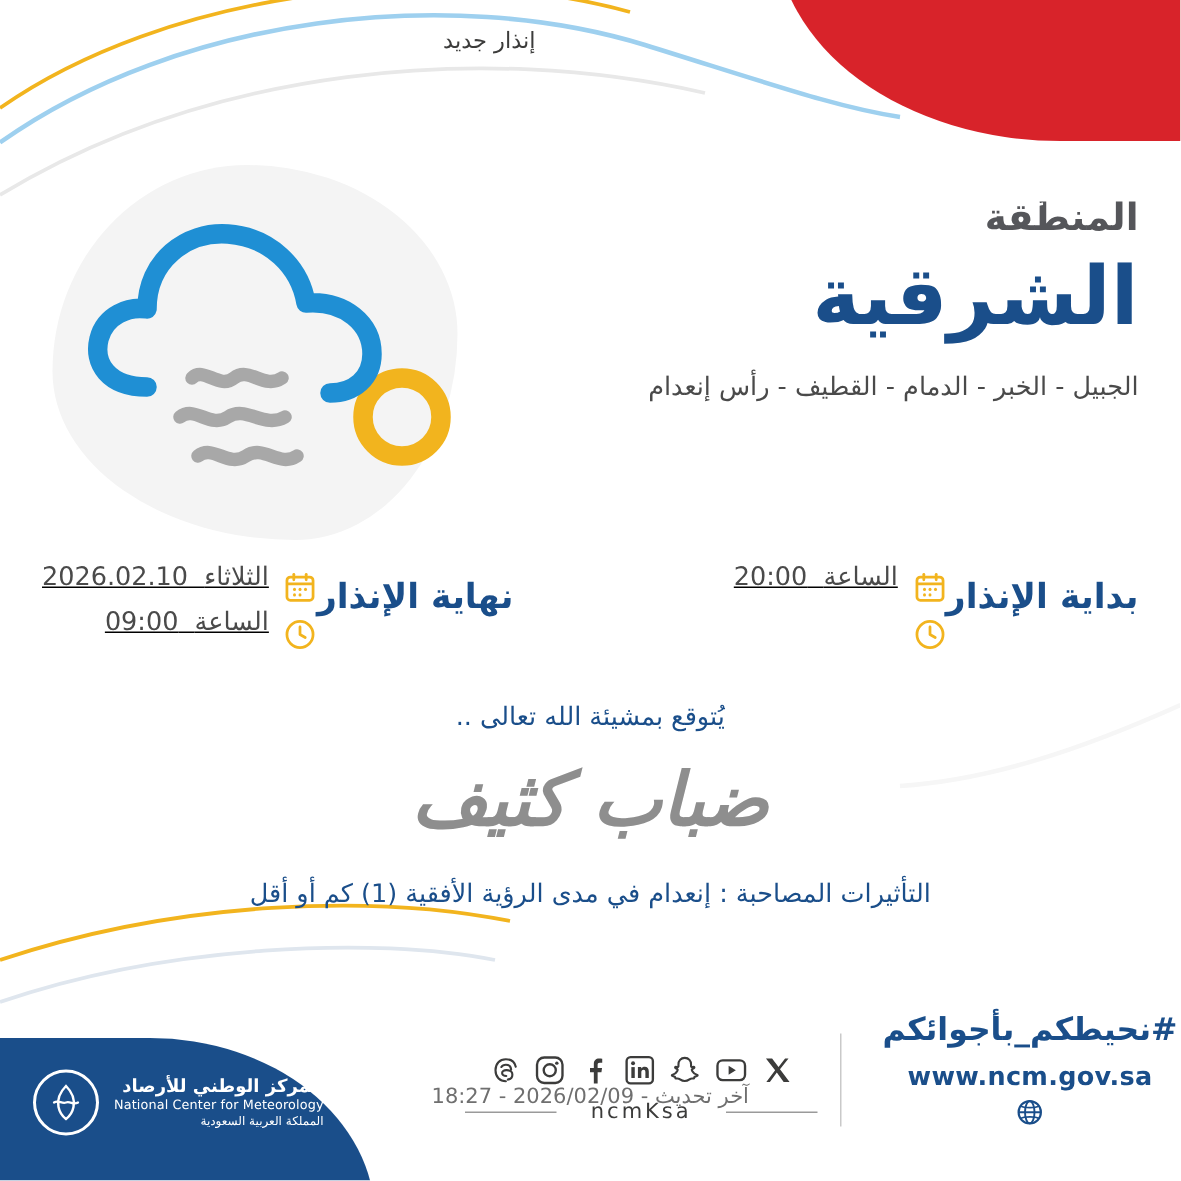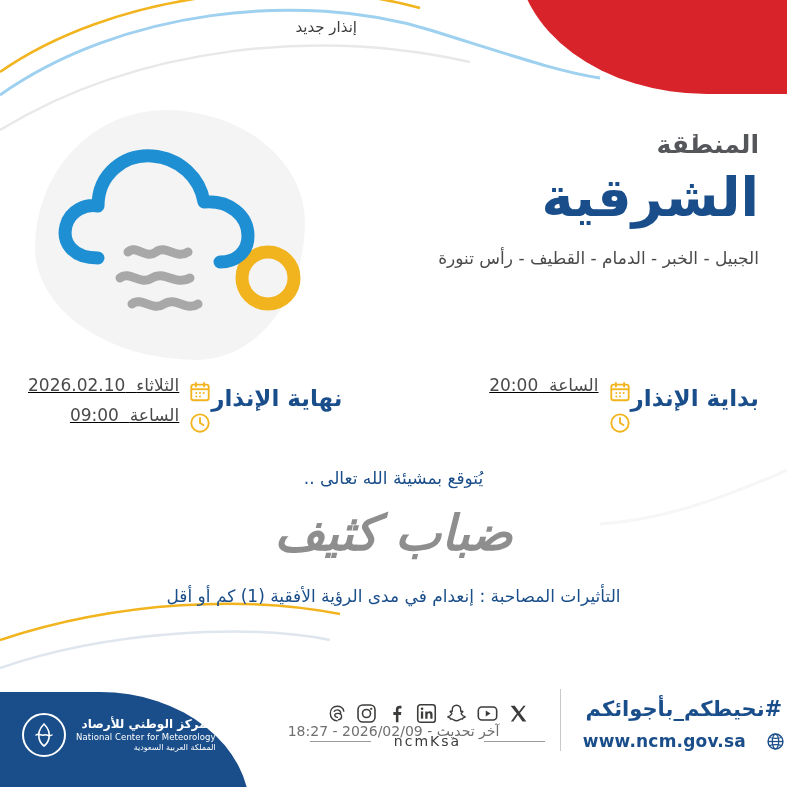--- a/index.html
+++ b/index.html
@@ -224,21 +224,21 @@
     position: absolute;
     right: 2px; bottom: 36px;
     text-align: center;
     z-index: 4;
     direction: rtl;
   }
   .hashtag {
     font-size: 21px; font-weight: bold; color: #1a4e8a; direction: rtl; white-space: nowrap;
   }
   .web-row {
-    display: flex; flex-direction: row; align-items: center; justify-content: flex-end; gap: 20px;
+    display: flex; flex-direction: column; align-items: center; justify-content: flex-end; gap: 4px;
     margin-top: 10px; direction: ltr;
   }
   .web { font-size: 17px; color: #1a4e8a; font-weight: bold; letter-spacing: .2px; }
 </style>
 </head>
 <body>
 
 <div class="canvas">
 
   <svg class="bg-svg" viewBox="0 0 787 787">
@@ -260,21 +260,21 @@
     <circle cx="228" cy="148" r="26" fill="none" stroke="#f2b41e" stroke-width="13"></circle>
     <path d="M58 128 C32 128 22 112 26 96 C30 80 46 74 58 76 C58 44 84 24 112 26 C140 28 160 48 164 72 C190 70 208 86 208 106 C208 122 196 132 180 132" fill="none" stroke="#1f8fd4" stroke-width="13" stroke-linecap="round" stroke-linejoin="round"></path>
     <path d="M88 122 C96 114 106 130 116 122 C126 114 136 130 148 122" fill="none" stroke="#a8a8a8" stroke-width="9" stroke-linecap="round"></path>
     <path d="M80 148 C90 140 100 156 112 148 C124 140 136 156 150 148" fill="none" stroke="#a8a8a8" stroke-width="9" stroke-linecap="round"></path>
     <path d="M92 174 C102 166 112 182 124 174 C136 166 146 182 158 174" fill="none" stroke="#a8a8a8" stroke-width="9" stroke-linecap="round"></path>
   </svg>
 
   <div class="region">
     <div class="region-label">المنطقة</div>
     <div class="region-name">الشرقية</div>
-    <div class="region-cities">الجبيل - الخبر - الدمام - القطيف - رأس تنورة</div>
+    <div class="region-cities">الجبيل - الخبر - الدمام - القطيف - رأس إنعدام</div>
   </div>
 
   <div class="dates">
 
     <div class="date-block">
       <div class="date-title">بداية الإنذار</div>
       <div class="date-icons">
         <svg class="ic" viewBox="0 0 24 24">
           <rect x="2.5" y="4" width="19" height="17" rx="2.5" fill="none" stroke="#f2b41e" stroke-width="2"></rect>
           <line x1="2.5" y1="9" x2="21.5" y2="9" stroke="#f2b41e" stroke-width="2"></line>

